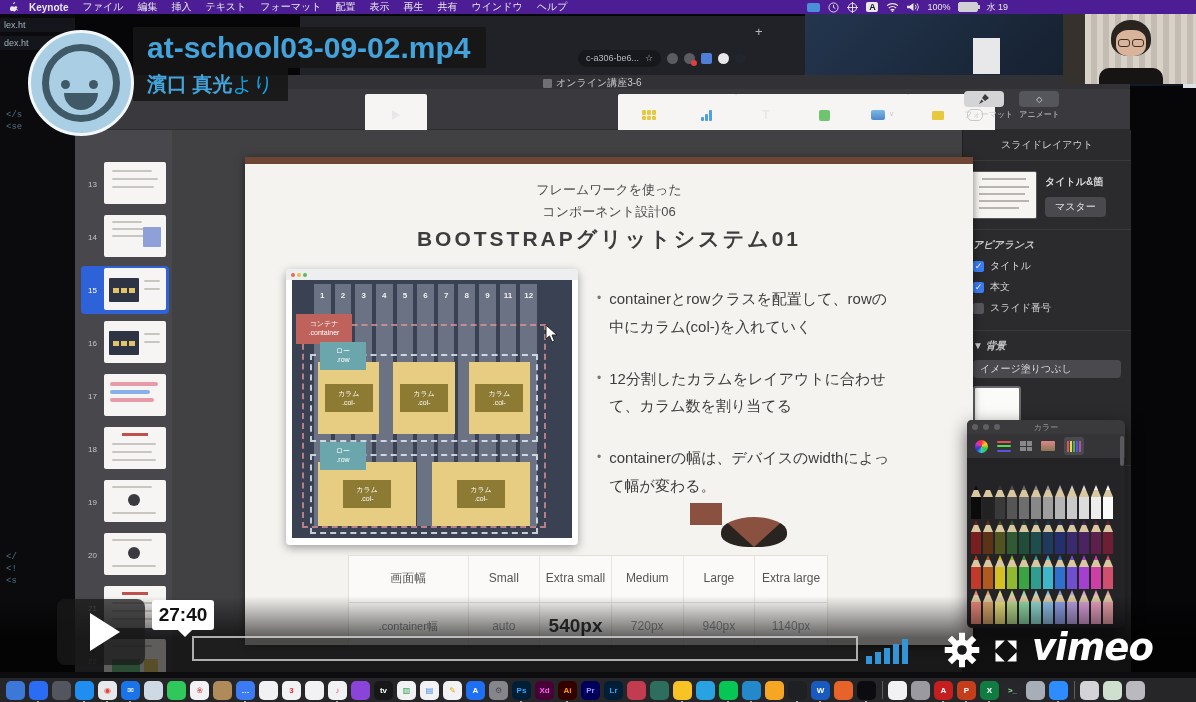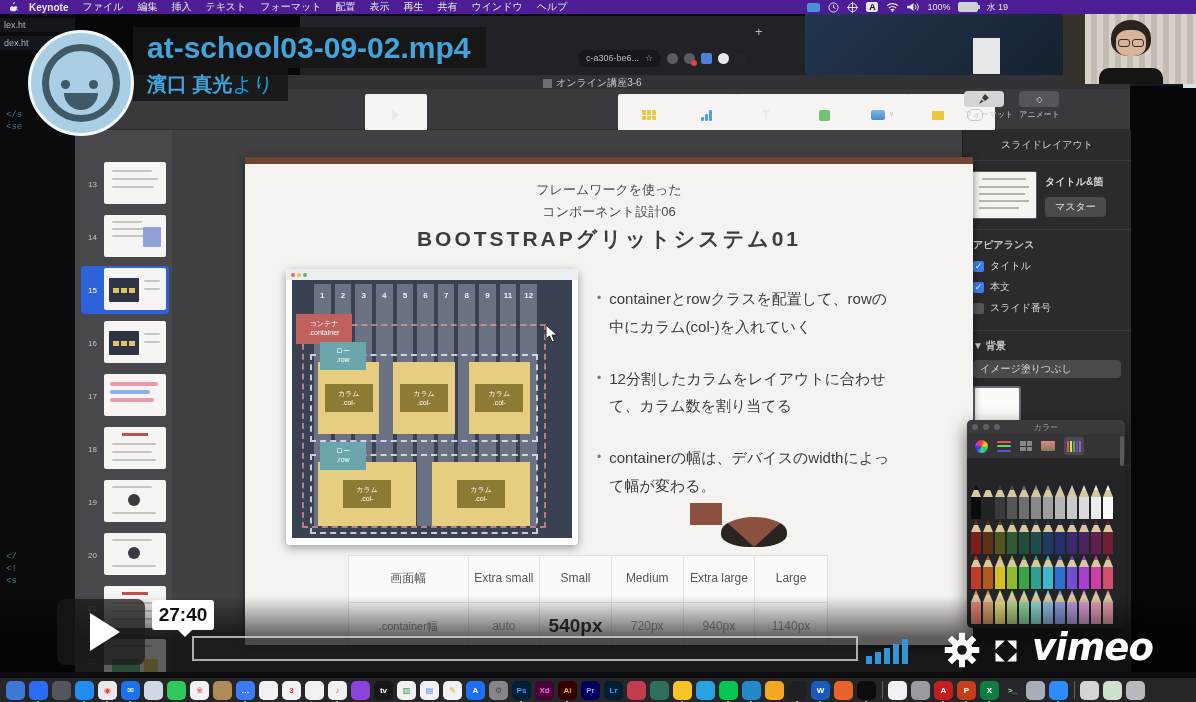--- a/index.html
+++ b/index.html
@@ -142,21 +142,21 @@
 
   
   #inspector{position:absolute;left:887px;top:55px;width:168px;height:542px;background:#2b2b2d;border-left:1px solid #202022;color:#d8d8da;font-size:10px;}
   #inspector .ph{ text-align:center;color:#cfcfd2;padding:8px 0;border-bottom:1px solid #3a3a3c;}
   .laybox{display:flex;gap:8px;padding:10px 8px;border-bottom:1px solid #3a3a3c;align-items:flex-start;}
   .minislide{width:64px;height:46px;background:#f6f5f2;border-radius:2px;border:1px solid #57575a;position:relative;}
   .minislide i{position:absolute;left:7px;height:2px;background:#b8b4ae;}
   .layname{font-weight:bold;font-size:10px;margin:4px 0 8px;}
   .masterbtn{background:#4a4a4e;border-radius:4px;padding:3px 10px;font-size:10px;color:#e0e0e2;display:inline-block;}
   .sect{padding:8px 10px;border-bottom:1px solid #3a3a3c;}
-  .sect .t{font-weight:bold;color:#c8c8ca;margin-bottom:7px;}
+  .sect .t{font-weight:bold;color:#c8c8ca;margin-bottom:7px;font-style:italic;}
   .chkrow{display:flex;align-items:center;gap:6px;margin-bottom:7px;}
   .chk{width:11px;height:11px;border-radius:2px;background:#55555a;color:#fff;font-size:9px;line-height:11px;text-align:center;}
   .chk.on{background:#3b7cf5;}
   .drop{background:#4a4a4e;border-radius:4px;height:18px;display:flex;align-items:center;padding:0 7px;color:#ddd;margin-bottom:8px;}
   .imgrow{display:flex;gap:8px;}
   .imgwell{width:44px;height:34px;background:#fbfbf9;border:2px solid #6a6a6e;border-radius:3px;}
   .btncol{display:flex;flex-direction:column;gap:4px;flex:1;}
   .gbtn{background:#4a4a4e;border-radius:4px;height:15px;display:flex;align-items:center;justify-content:center;color:#ddd;font-size:9px;}
   .sizelab{margin:8px 0 4px;color:#c8c8ca;}
   .slider{position:relative;height:3px;background:#57575a;border-radius:2px;margin:8px 4px 0;}
@@ -654,25 +654,25 @@
       </div>
 
     <div id="barrow">
       <div class="stem"></div>
         <div class="head"></div>
     </div>
 
     <div id="bptable">
       <div class="trow2">
           <div class="tcell th">画面幅</div>
+          <div class="tcell th">Small</div>
           <div class="tcell th">Extra small</div>
-          <div class="tcell th">Small</div>
           <div class="tcell th">Medium</div>
+          <div class="tcell th">Large</div>
           <div class="tcell th">Extra large</div>
-          <div class="tcell th">Large</div>
         </div>
       <div class="trow2">
           <div class="tcell lab">.container幅</div>
           <div class="tcell val">auto</div>
           <div class="tcell val big">540px</div>
           <div class="tcell val">720px</div>
           <div class="tcell val">940px</div>
           <div class="tcell val">1140px</div>
         </div>
     </div>

